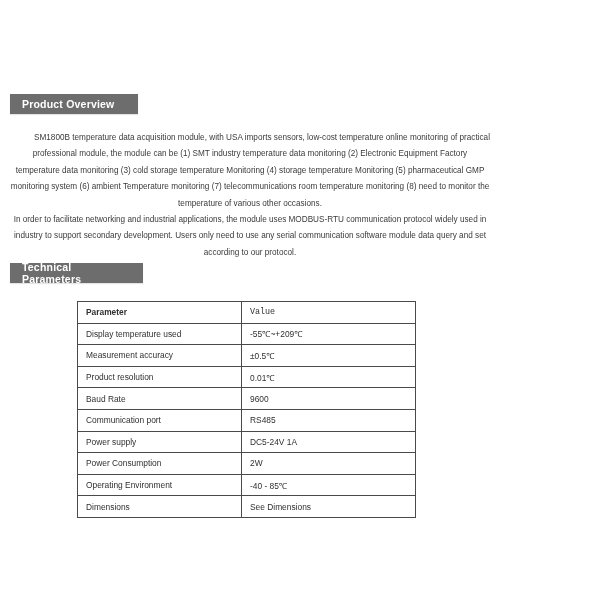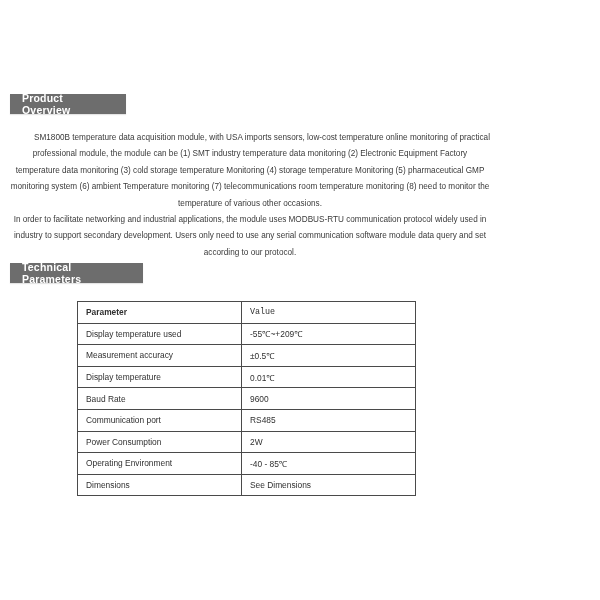--- a/index.html
+++ b/index.html
@@ -29,21 +29,21 @@
     font-size: 10.5px;
     font-weight: bold;
     letter-spacing: 0.2px;
     display: flex;
     align-items: center;
     padding: 0 12px;
     height: 20px;
     box-sizing: border-box;
     box-shadow: 0 1px 1px rgba(0,0,0,0.10);
   }
-  #badge-overview { left: 10px; top: 94px; width: 116px; }
+  #badge-overview { left: 10px; top: 94px; width: 128px; }
   #badge-technical { left: 10px; top: 263px; width: 133px; }
 
   
   .overview-body {
     position: absolute;
     left: 10px;
     top: 130px;
     width: 480px;
     font-size: 8.2px;
     line-height: 16.4px;
@@ -124,30 +124,34 @@
     <tbody id="spec-body">
         <tr>
           <td>Display temperature used</td>
           <td>-55℃~+209℃</td>
         </tr>
         <tr>
           <td>Measurement accuracy</td>
           <td>±0.5℃</td>
         </tr>
         <tr>
-          <td>Display temperature</td>
+          <td>Product resolution</td>
           <td>0.01℃</td>
         </tr>
         <tr>
           <td>Baud Rate</td>
           <td>9600</td>
         </tr>
         <tr>
           <td>Communication port</td>
           <td>RS485</td>
+        </tr>
+        <tr>
+          <td>Power supply</td>
+          <td>DC5-24V 1A</td>
         </tr>
         <tr>
           <td>Power Consumption</td>
           <td>2W</td>
         </tr>
         <tr>
           <td>Operating Environment</td>
           <td>-40 - 85℃</td>
         </tr>
         <tr>

